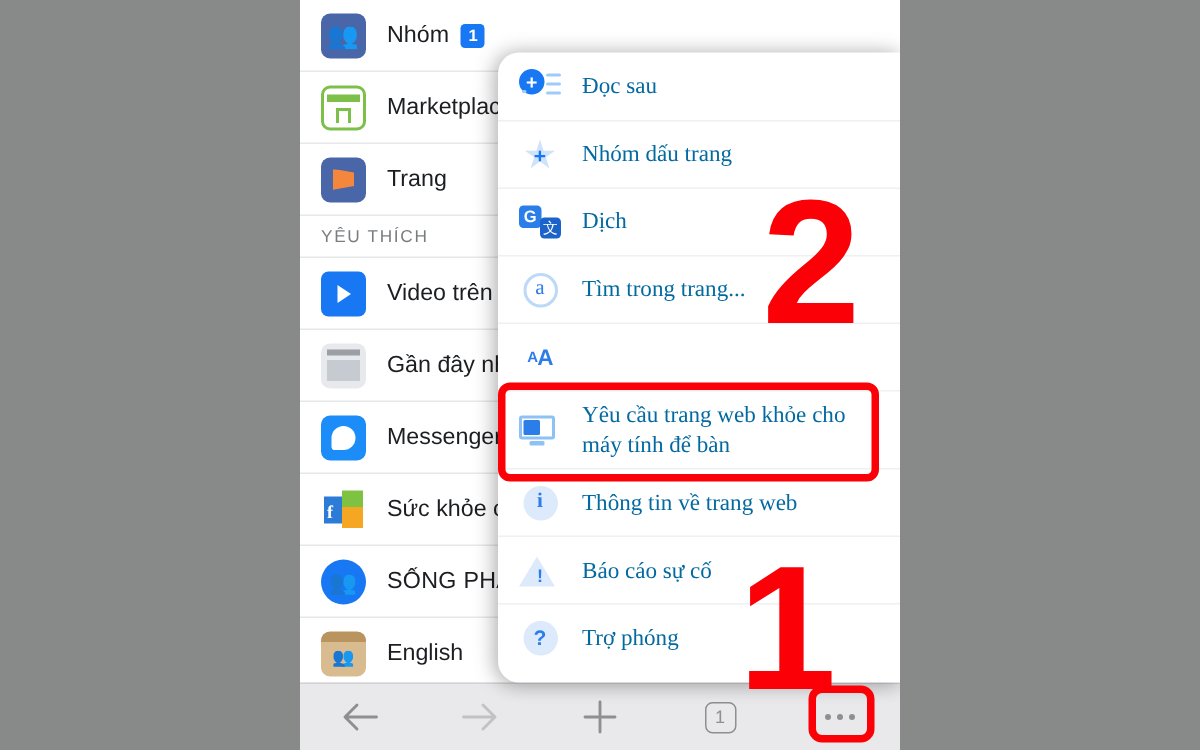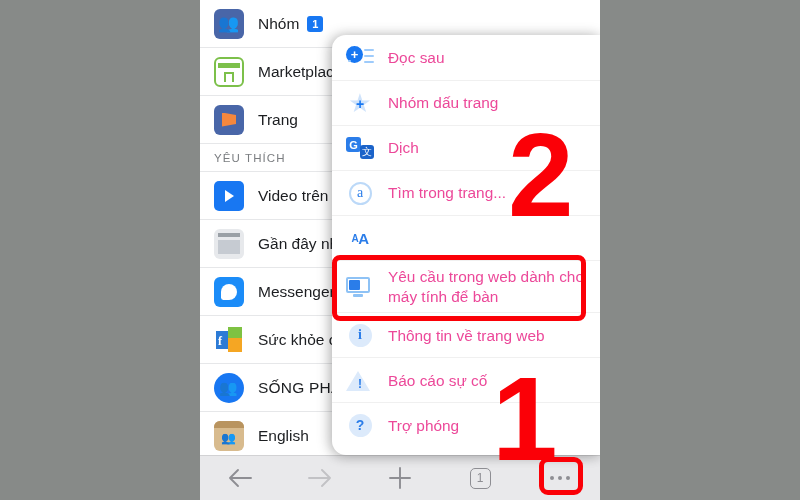--- a/index.html
+++ b/index.html
@@ -161,22 +161,23 @@
   }
   .mi + .mi { border-top: 1px solid #f0f0f0; }
   .mi-ico {
     flex: 0 0 28px;
     width: 28px; height: 28px;
     display: flex; align-items: center; justify-content: center;
     position: relative;
   }
   .mi-label {
     font-size: 15.4px;
-    color: #ec4899;
+    color: #0369a1;
     line-height: 1.28;
+    font-family: Liberation Serif, serif;
   }
 
   
   .mic-readlater .circ { width:17px;height:17px;background:#1877f2;border-radius:50%;display:flex;align-items:center;justify-content:center;color:#fff;font-size:13px;font-weight:bold;line-height:1;position:absolute;left:0;top:2px;}
   .mic-readlater .ln { position:absolute; right:0; width:10px; height:2.2px; background:#9ecbfb; border-radius:1px;}
   .mic-readlater .l1{top:5px;} .mic-readlater .l2{top:11px;} .mic-readlater .l3{top:17px;}
   .mic-readlater .dot{position:absolute;left:2px;width:2.6px;height:2.6px;background:#9ecbfb;border-radius:50%;}
   .mic-readlater .d2{top:16px;}
   .mic-star { color:#cfe3fb; font-size:26px; line-height:1; position:relative; }
   .mic-star .plus{position:absolute;left:50%;top:50%;transform:translate(-50%,-46%);color:#1877f2;font-size:14px;font-weight:bold;}
@@ -343,21 +344,21 @@
     <div class="mi">
       <span class="mi-ico mic-aa"><small>A</small>A</span>
     </div>
 
     <div class="mi">
       <span class="mi-ico mic-desktop">
         <span class="scr"></span>
           <span class="fill"></span>
           <span class="bar"></span>
       </span>
-      <span class="mi-label">Yêu cầu trong web dành cho máy tính để bàn</span>
+      <span class="mi-label">Yêu cầu trang web khỏe cho máy tính để bàn</span>
     </div>
 
     <div class="mi">
       <span class="mi-ico">
           <span class="mic-info">i</span>
         </span>
       <span class="mi-label">Thông tin về trang web</span>
     </div>
 
     <div class="mi">

